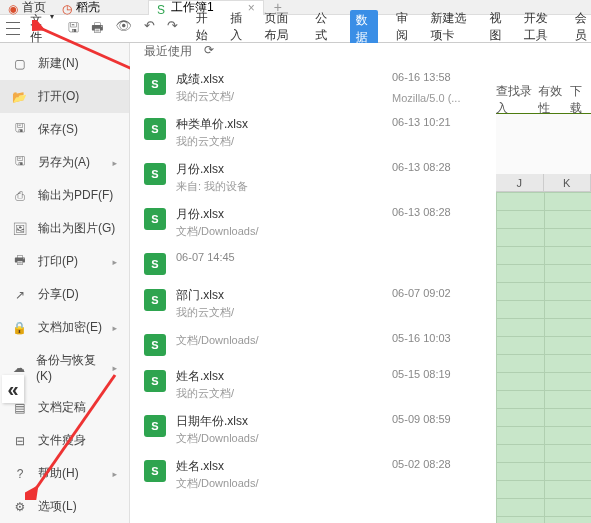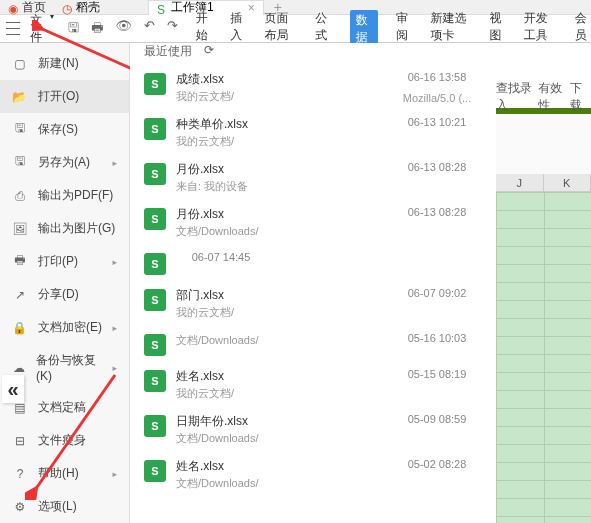--- a/index.html
+++ b/index.html
@@ -31,21 +31,21 @@
 .back-chevron{position:absolute;left:2px;top:332px;z-index:10;width:22px;height:28px;background:#fff;display:flex;align-items:center;justify-content:center;font-size:20px;font-weight:bold;color:#333;box-shadow:1px 1px 3px rgba(0,0,0,.2)}
 .content{flex:1;display:flex;flex-direction:column}
 .recent-header{height:22px;display:flex;gap:12px;padding:0 14px;color:#666;font-size:11px}
 .refresh-icon{font-size:12px}
 .file-list{flex:1;overflow:hidden}
 .file-row{display:flex;align-items:flex-start;padding:6px 14px;gap:10px}
 .file-ico{width:22px;height:22px;background:#2ea44f;border-radius:3px;display:flex;align-items:center;justify-content:center;color:#fff;font-size:11px;font-weight:bold;flex-shrink:0;margin-top:2px}
 .file-info{flex:1;min-width:0}
 .file-name{color:#333;font-size:12px}
 .file-path{color:#999;font-size:11px;margin-top:1px}
-.file-meta{text-align:center;flex-shrink:0;width:90px}
+.file-meta{text-align:left;flex-shrink:0;width:90px}
 .file-date{color:#888;font-size:11px}
 .file-extra{color:#999;font-size:11px;margin-top:9px}
 .grid-remnant{position:absolute;right:0;top:43px;bottom:0;width:95px;background:#c8e6c9}
 .grid-col-headers{height:18px;background:#e8e8e8;display:flex;border-bottom:1px solid #ccc}
 .grid-col-headers div{flex:1;text-align:center;font-size:11px;color:#555;border-right:1px solid #ccc;line-height:18px}
 .grid-area-top{height:60px;background:#fafafa}
 .grid-area{flex:1}
 .grid-lines{background-image:linear-gradient(#b0cfb0 1px,transparent 1px),linear-gradient(90deg,#b0cfb0 1px,transparent 1px);background-size:48px 18px}
 .grid-remnant-inner{display:flex;flex-direction:column;height:100%}
 .arrow-red{position:absolute;pointer-events:none}
@@ -101,21 +101,21 @@
     <span>视图</span>
     <span>开发工具</span>
     <span>会员</span>
   </div>
 </div>
 
 <div class="main">
 
   <div class="grid-remnant">
     <div class="grid-remnant-inner">
-      <div style="height:28px;display:flex;align-items:center;justify-content:space-around;background:#fff;border-bottom:6px solid #4d7c0f;font-size:11px;color:#555">
+      <div style="height:28px;display:flex;align-items:center;justify-content:space-around;background:#fff;border-bottom:1px solid #4d7c0f;font-size:11px;color:#555">
         <span>查找录入</span>
         <span>有效性</span>
         <span>下载</span>
       </div>
       <div class="grid-area-top"></div>
       <div class="grid-col-headers">
         <div>J</div>
         <div>K</div>
       </div>
       <div class="grid-area grid-lines" style="flex:1"></div>

